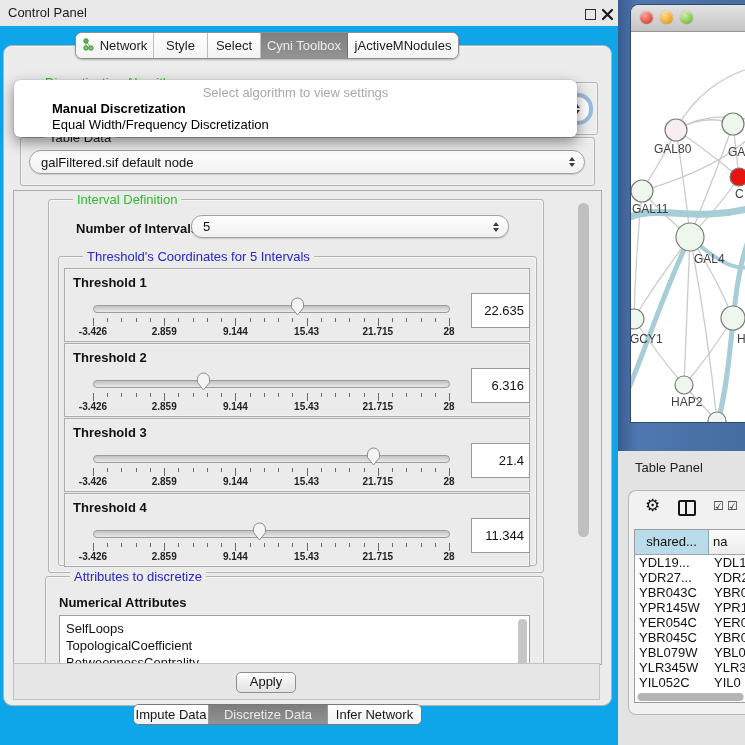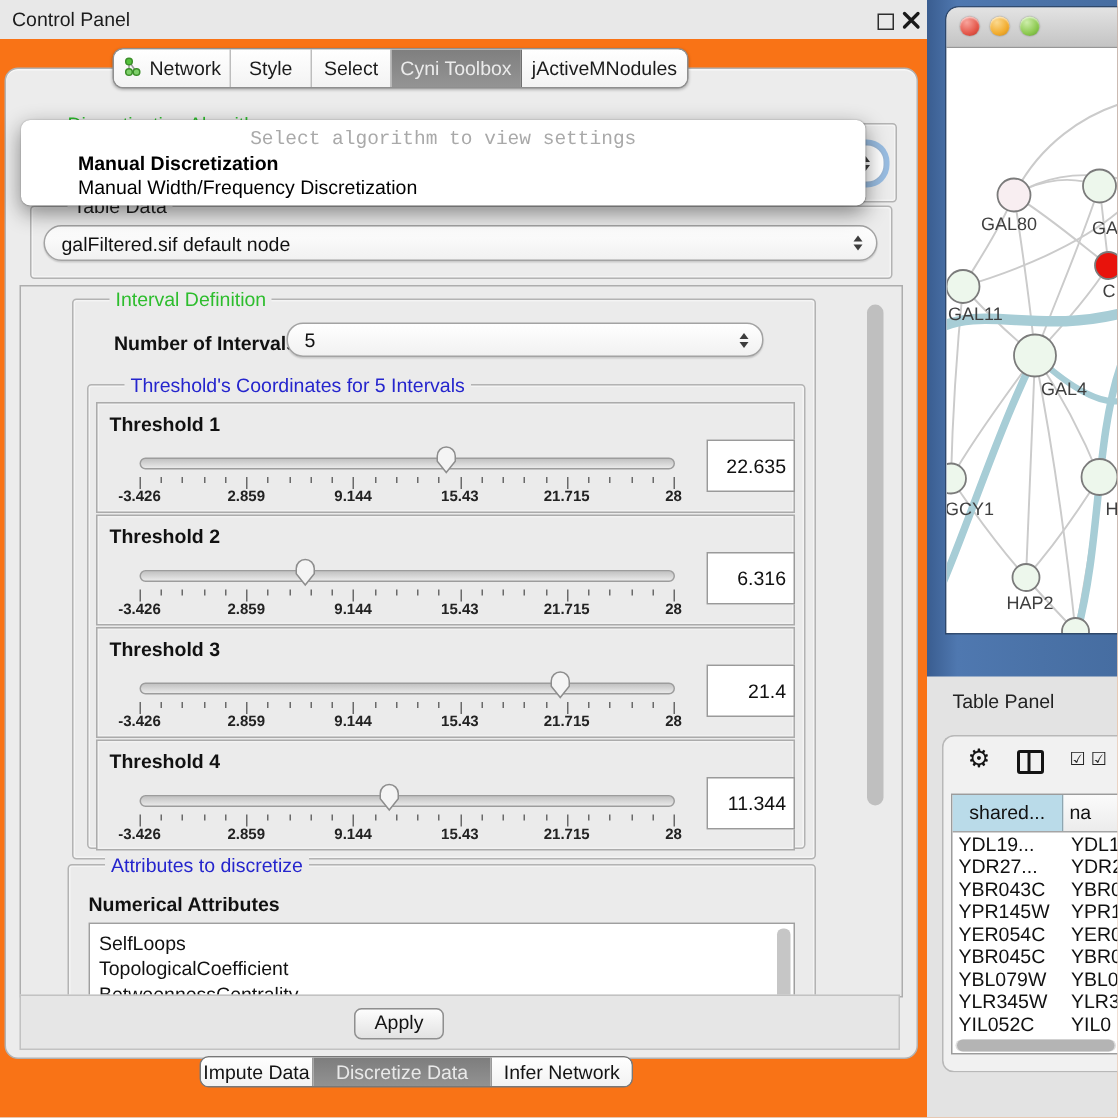--- a/index.html
+++ b/index.html
@@ -1,17 +1,17 @@
 <!DOCTYPE html>
 <html><head>
 <meta charset="utf-8">
 <style>
   html,body{margin:0;padding:0;}
   body{font-family:"Liberation Sans",sans-serif;background:#d8d8d8;}
-  #stage{position:relative;width:745px;height:745px;background:#f97316;overflow:hidden;
+  #stage{position:relative;width:745px;height:745px;background:#0ea5e9;overflow:hidden;
          font-family:"Liberation Sans",sans-serif;}
 
   
   #titlebar{position:absolute;left:0;top:0;width:618px;height:26px;background:#e8e8e8;}
   #cp-title{position:absolute;left:8px;top:5px;font-size:13px;color:#1c1c1c;}
   #float-btn{position:absolute;left:585px;top:9px;width:9px;height:9px;border:1.5px solid #2e2e2e;background:transparent;}
   #close-btn{position:absolute;left:601px;top:7px;width:13px;height:13px;}
 
   #main-panel{position:absolute;left:3px;top:45px;width:607px;height:659px;background:#ececec;
               border:1px solid #b2b2b2;border-radius:9px;box-shadow:inset 0 1px 0 #f7f7f7;}
@@ -41,21 +41,21 @@
   .spin i{width:0;height:0;border-left:3.5px solid transparent;border-right:3.5px solid transparent;}
   .spin .up{border-bottom:4.5px solid #3d3d3d;}
   .spin .dn{border-top:4.5px solid #3d3d3d;}
 
   
   #algo-group{left:16px;top:82px;width:580px;height:51px;}
   #algo-combo{position:absolute;left:26px;top:96px;width:562px;height:24px;border-radius:12px;background:#fff;
               border:1px solid #9ab8d8;box-shadow:0 0 0 3px rgba(96,156,219,.6);z-index:2;}
   #algo-popup{position:absolute;left:14px;top:80px;width:563px;height:57px;background:#fff;border-radius:6px;
               box-shadow:0 5px 14px rgba(0,0,0,.45),0 0 1px rgba(0,0,0,.35);z-index:30;}
-  .popup-hint{text-align:center;color:#a9a9a9;font-size:13px;padding-top:5px;font-family:Liberation Mono, monospace;}
+  .popup-hint{text-align:center;color:#a9a9a9;font-size:13px;padding-top:5px;}
   .popup-opt{font-size:13px;padding-left:6px;line-height:16px;color:#000;margin-left:32px;}
   .popup-opt.bold{font-weight:bold;line-height:17px;}
 
   #tabledata-group{left:20px;top:137px;width:573px;height:47px;}
   #tabledata-combo{left:8px;top:12px;width:556px;height:24px;}
 
   
   #viewport{position:absolute;left:13px;top:190px;width:587px;height:473px;border:1px solid #adadad;
             background:#ebebeb;overflow:hidden;}
   #interval-group{left:34px;top:8px;width:494px;height:372px;}
@@ -181,21 +181,21 @@
   <div id="algo-combo">
     <span class="spin">
         <i class="up"></i>
         <i class="dn"></i>
       </span>
   </div>
 
   <div id="algo-popup">
     <div class="popup-hint">Select algorithm to view settings</div>
     <div class="popup-opt bold">Manual Discretization</div>
-    <div class="popup-opt">Manual Width/Frequency Discretization</div>
+    <div class="popup-opt">Equal Width/Frequency Discretization</div>
   </div>
 
   <div id="tabledata-group" class="group">
     <span class="legend plain">Table Data</span>
     <div id="tabledata-combo" class="combo">
       <span>galFiltered.sif default node</span>
       <span class="spin">
           <i class="up"></i>
           <i class="dn"></i>
         </span>

